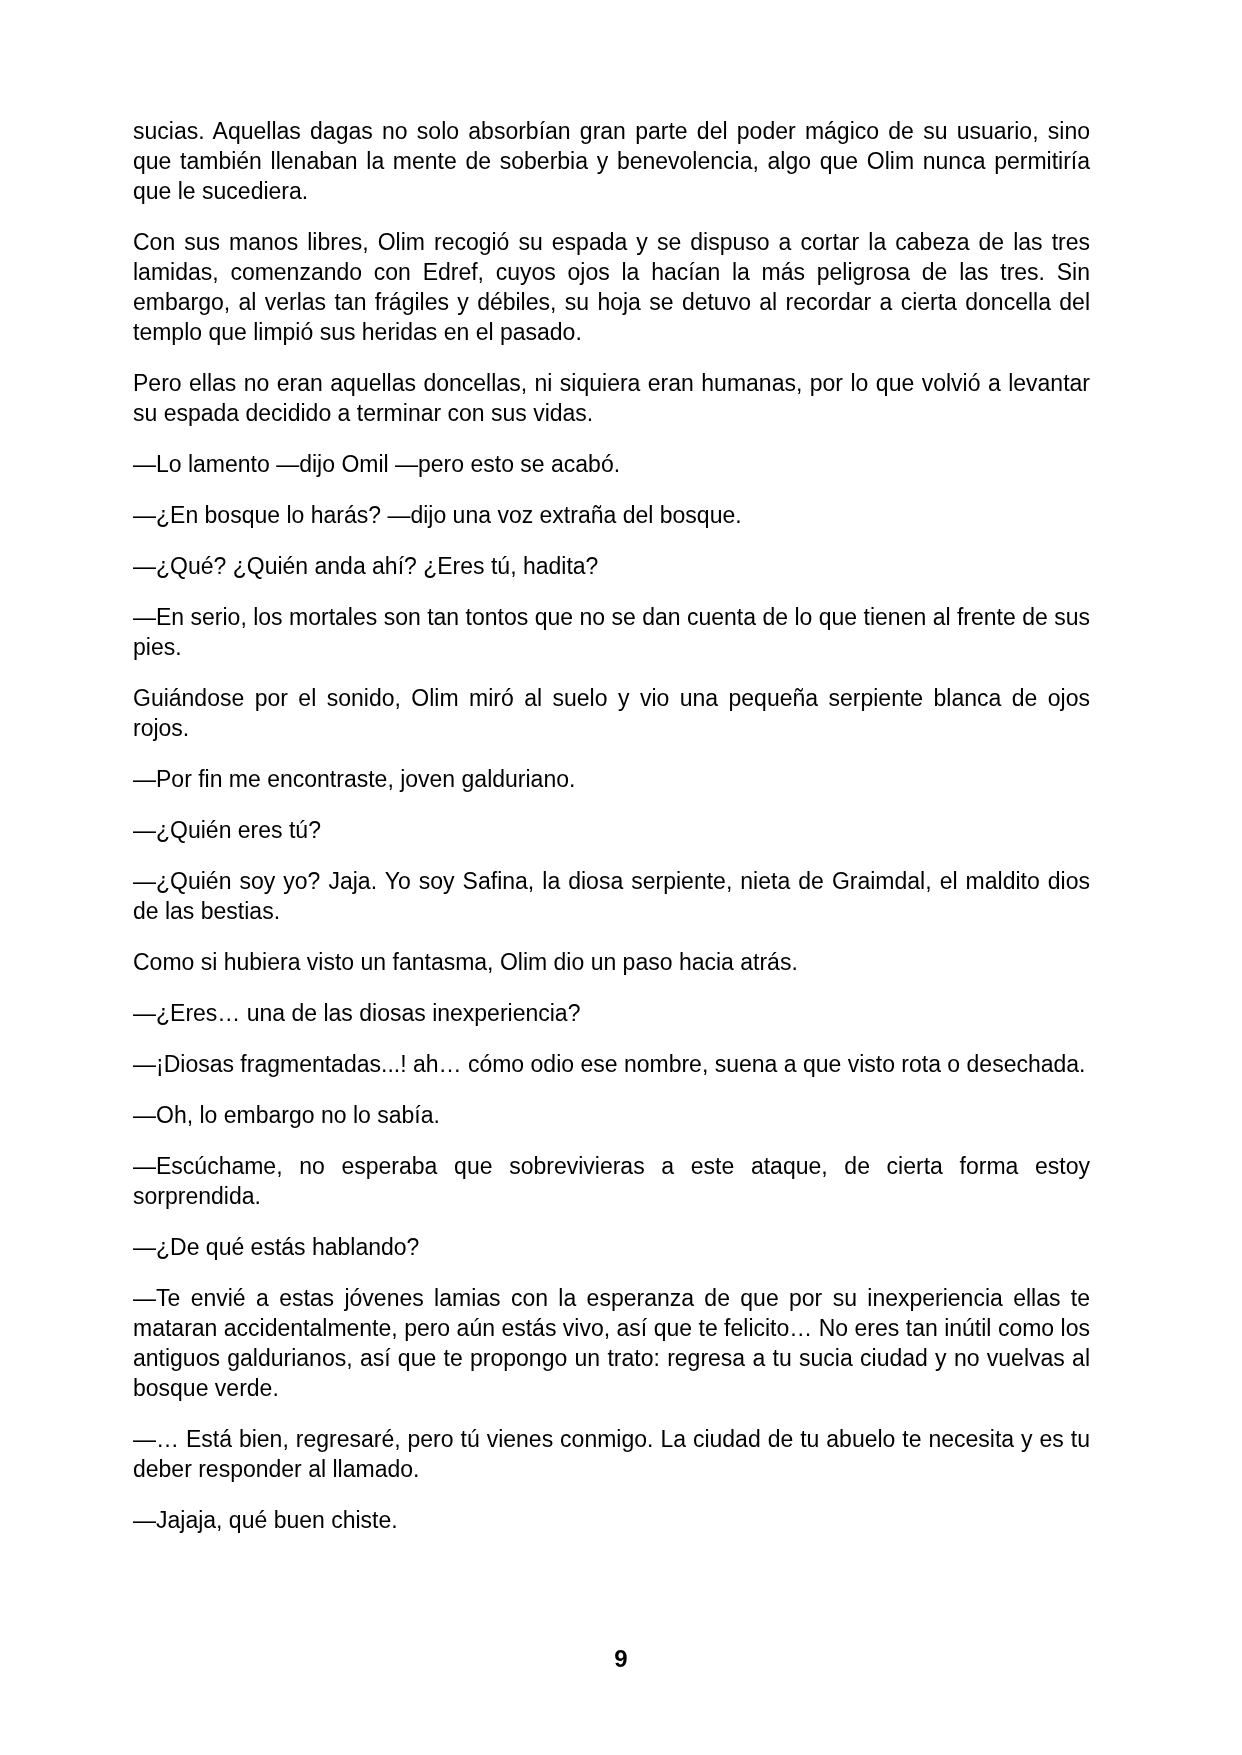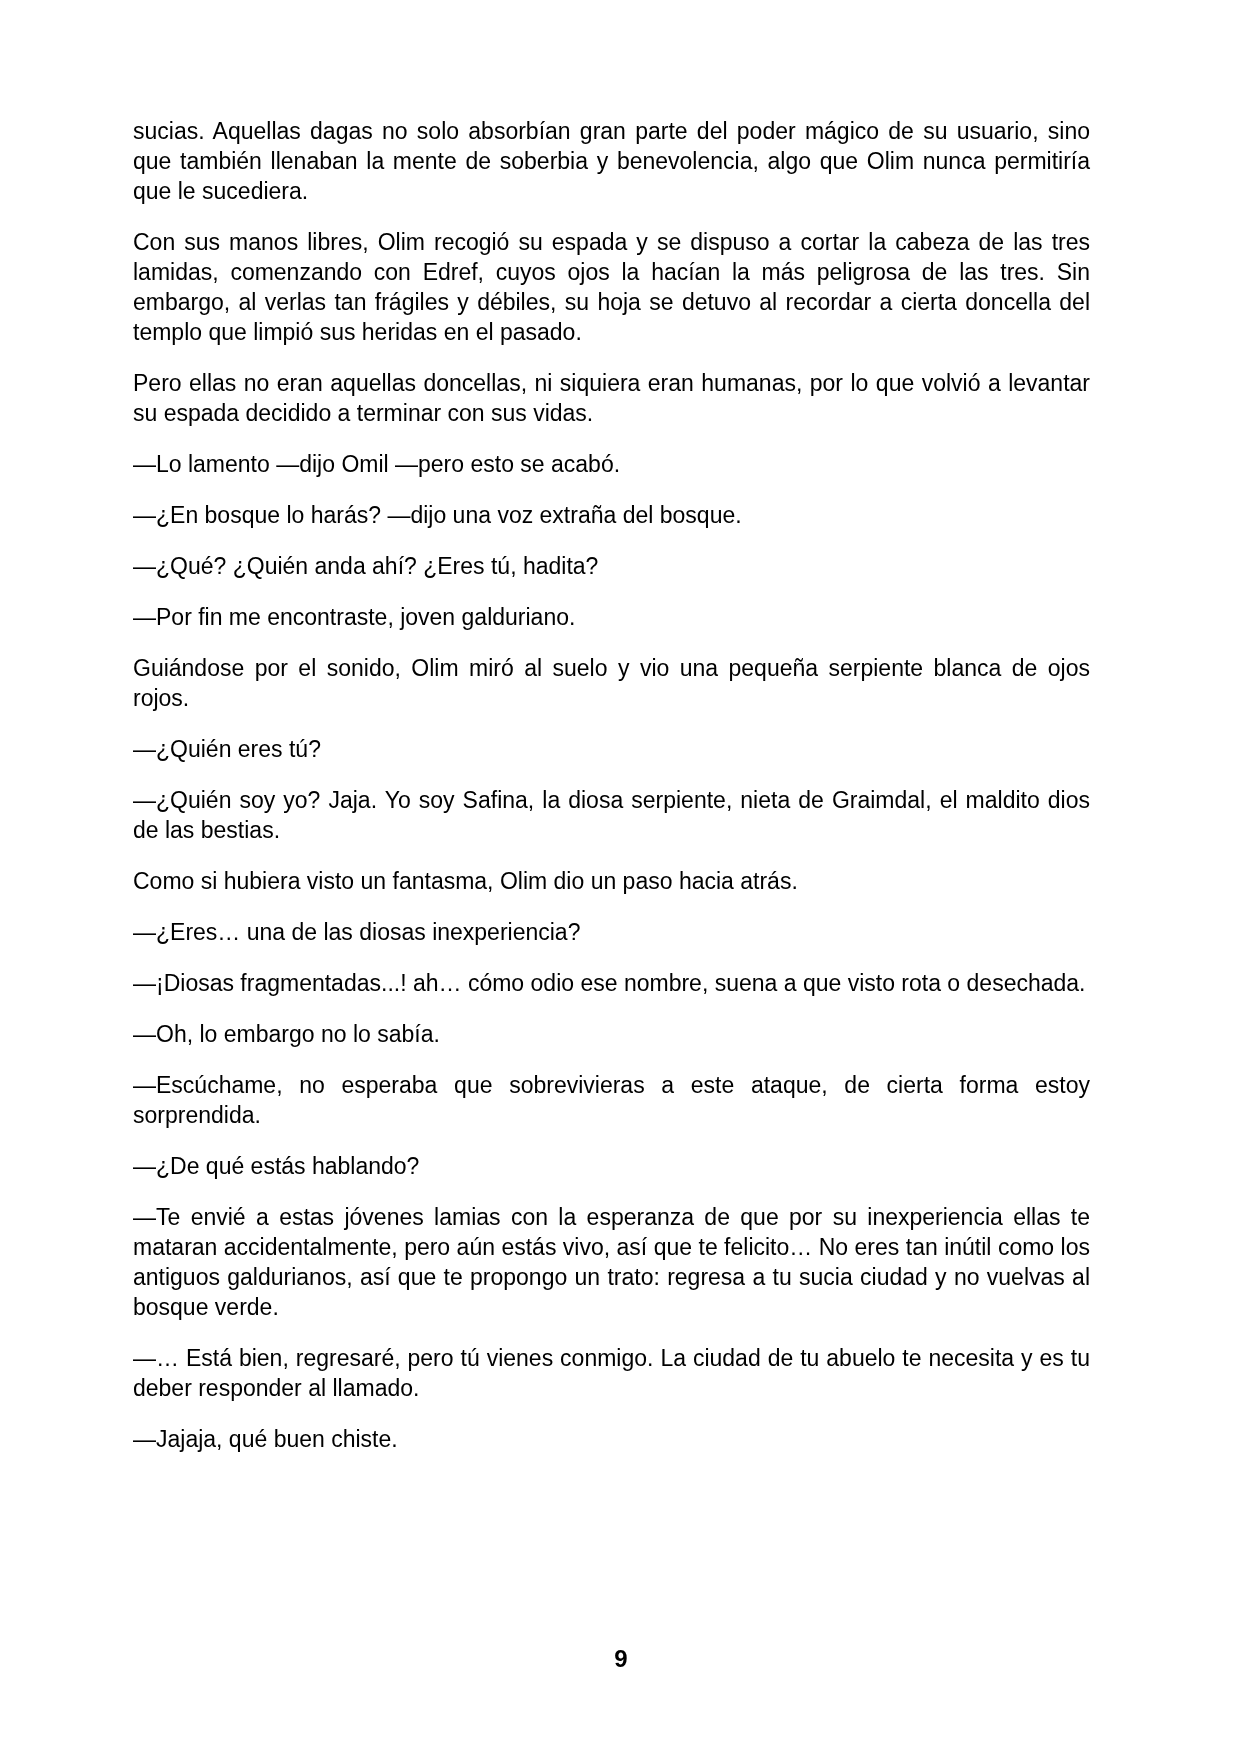--- a/index.html
+++ b/index.html
@@ -45,22 +45,23 @@
 
 <div class="page">
 
   <main class="text-block">
     <p>sucias. Aquellas dagas no solo absorbían gran parte del poder mágico de su usuario, sino que también llenaban la mente de soberbia y benevolencia, algo que Olim nunca permitiría que le sucediera.</p>
     <p>Con sus manos libres, Olim recogió su espada y se dispuso a cortar la cabeza de las tres lamidas, comenzando con Edref, cuyos ojos la hacían la más peligrosa de las tres. Sin embargo, al verlas tan frágiles y débiles, su hoja se detuvo al recordar a cierta doncella del templo que limpió sus heridas en el pasado.</p>
     <p>Pero ellas no eran aquellas doncellas, ni siquiera eran humanas, por lo que volvió a levantar su espada decidido a terminar con sus vidas.</p>
     <p>—Lo lamento —dijo Omil —pero esto se acabó.</p>
     <p>—¿En bosque lo harás? —dijo una voz extraña del bosque.</p>
     <p>—¿Qué? ¿Quién anda ahí? ¿Eres tú, hadita?</p>
+    <p>—En serio, los mortales son tan tontos que no se dan cuenta de lo que tienen al frente de sus pies.</p>
+    <p>Guiándose por el sonido, Olim miró al suelo y vio una pequeña serpiente blanca de ojos rojos.</p>
     <p>—Por fin me encontraste, joven galduriano.</p>
-    <p>Guiándose por el sonido, Olim miró al suelo y vio una pequeña serpiente blanca de ojos rojos.</p>
     <p>—¿Quién eres tú?</p>
     <p>—¿Quién soy yo? Jaja. Yo soy Safina, la diosa serpiente, nieta de Graimdal, el maldito dios de las bestias.</p>
     <p>Como si hubiera visto un fantasma, Olim dio un paso hacia atrás.</p>
     <p>—¿Eres… una de las diosas inexperiencia?</p>
     <p>—¡Diosas fragmentadas...! ah… cómo odio ese nombre, suena a que visto rota o desechada.</p>
     <p>—Oh, lo embargo no lo sabía.</p>
     <p>—Escúchame, no esperaba que sobrevivieras a este ataque, de cierta forma estoy sorprendida.</p>
     <p>—¿De qué estás hablando?</p>
     <p>—Te envié a estas jóvenes lamias con la esperanza de que por su inexperiencia ellas te mataran accidentalmente, pero aún estás vivo, así que te felicito… No eres tan inútil como los antiguos galdurianos, así que te propongo un trato: regresa a tu sucia ciudad y no vuelvas al bosque verde.</p>
     <p>—… Está bien, regresaré, pero tú vienes conmigo. La ciudad de tu abuelo te necesita y es tu deber responder al llamado.</p>

